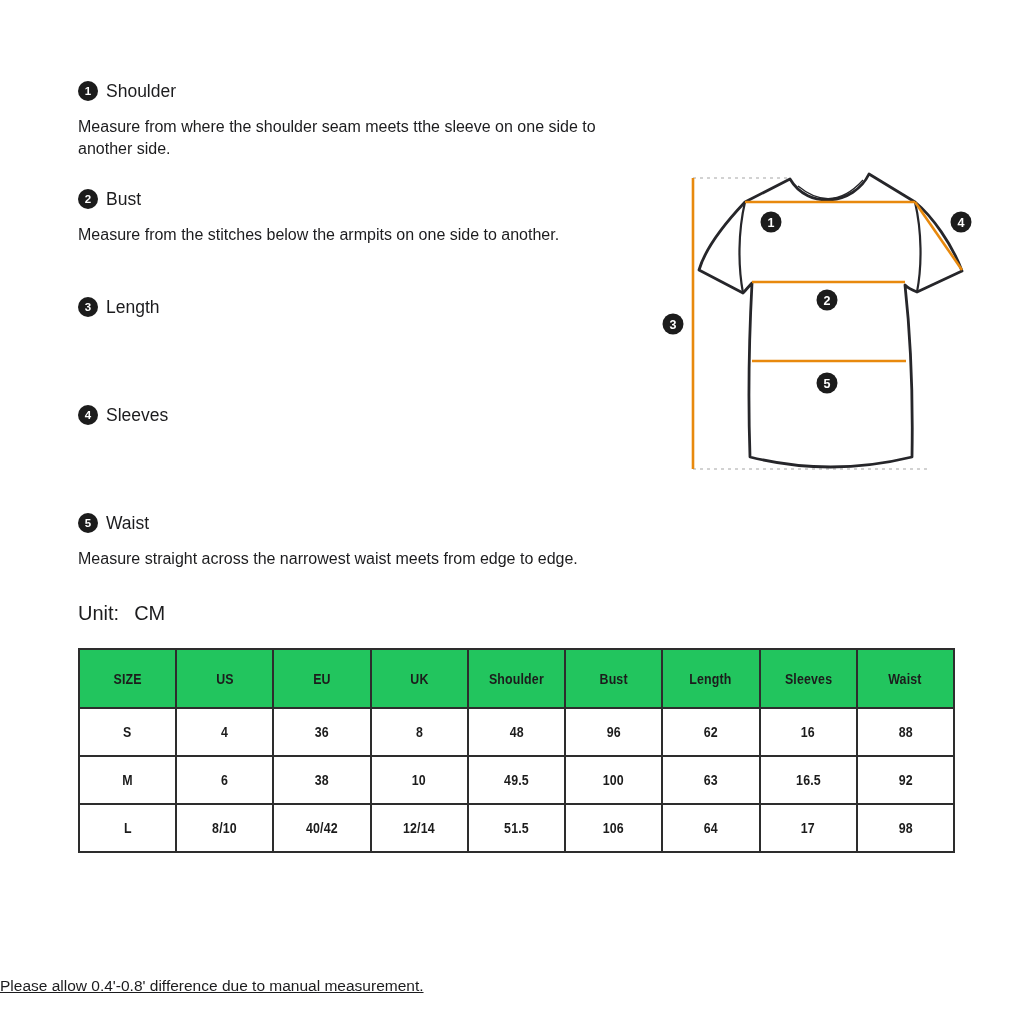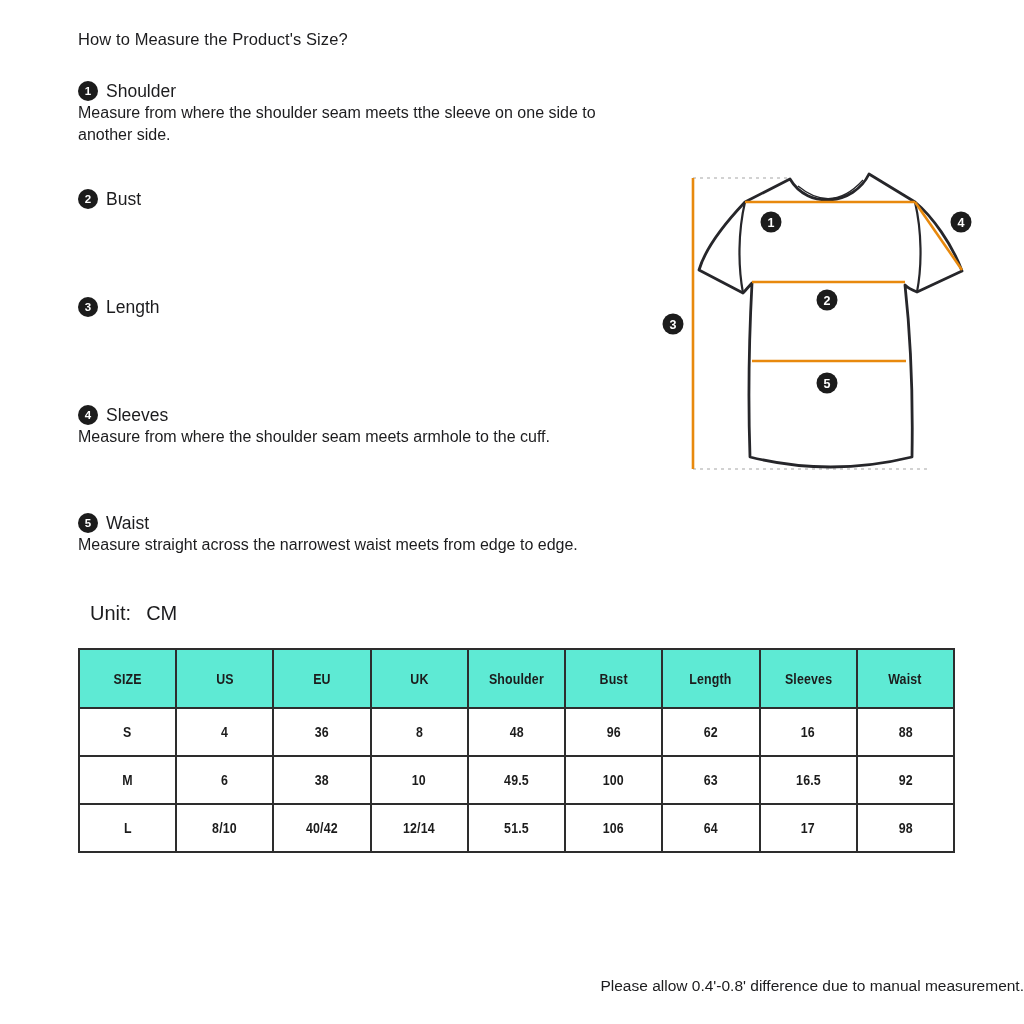--- a/index.html
+++ b/index.html
@@ -10,71 +10,70 @@
   .abs{position:absolute;}
   .page-title{left:78px;top:30px;font-size:16.5px;letter-spacing:.1px;}
   .instr{left:78px;width:530px;}
   .instr-head{display:flex;align-items:center;gap:8px;height:22px;}
   .badge{
     width:20px;height:20px;border-radius:50%;background:#1c1c1c;color:#fff;
     display:flex;align-items:center;justify-content:center;
     font-size:11.5px;font-weight:bold;flex:0 0 auto;
   }
   .instr-label{font-size:17.5px;font-weight:500;}
-  .instr-desc{font-size:16px;line-height:22px;}
-  .unit-line{left:90px;top:602px;font-size:20px;display:flex;gap:15px;}
+  .instr-desc{margin-top:14px;font-size:16px;line-height:22px;}
+  .unit-line{left:78px;top:602px;font-size:20px;display:flex;gap:15px;}
   
   .size-table{left:78px;top:648px;width:877px;border-collapse:collapse;table-layout:fixed;}
   .size-table th,.size-table td{
     border:2px solid #2d2d2d;text-align:center;vertical-align:middle;padding:0;
   }
-  .size-table th{background:#5eead4;height:57px;}
+  .size-table th{background:#22c55e;height:57px;}
   .size-table td{background:#ffffff;height:46px;}
   .cond{
     display:inline-block;transform:scaleX(.8);transform-origin:center;
     font-size:15.5px;font-weight:bold;color:#1c1c1c;letter-spacing:.2px;white-space:nowrap;
   }
-  .footer-note{left:0;top:977px;width:1024px;text-align:right;font-size:15.5px;}
+  .footer-note{left:0;top:977px;width:1024px;text-align:left;font-size:15.5px;text-decoration:underline;}
   .diagram{left:640px;top:160px;}
 </style>
 </head>
 <body>
 
 <div class="page">
 
-  <div class="abs page-title">How to Measure the Product's Size?</div>
 
   <div class="abs instr" style="top:80px">
     <div class="instr-head">
       <span class="badge">1</span>
       <span class="instr-label">Shoulder</span>
     </div>
     <div class="instr-desc">Measure from where the shoulder seam meets tthe sleeve on one side to another side.</div>
   </div>
 
   <div class="abs instr" style="top:188px">
     <div class="instr-head">
       <span class="badge">2</span>
       <span class="instr-label">Bust</span>
     </div>
+    <div class="instr-desc">Measure from the stitches below the armpits on one side to another.</div>
   </div>
 
   <div class="abs instr" style="top:296px">
     <div class="instr-head">
       <span class="badge">3</span>
       <span class="instr-label">Length</span>
     </div>
   </div>
 
   <div class="abs instr" style="top:404px">
     <div class="instr-head">
       <span class="badge">4</span>
       <span class="instr-label">Sleeves</span>
     </div>
-    <div class="instr-desc">Measure from where the shoulder seam meets armhole to the cuff.</div>
   </div>
 
   <div class="abs instr" style="top:512px">
     <div class="instr-head">
       <span class="badge">5</span>
       <span class="instr-label">Waist</span>
     </div>
     <div class="instr-desc">Measure straight across the narrowest waist meets from edge to edge.</div>
   </div>
 

